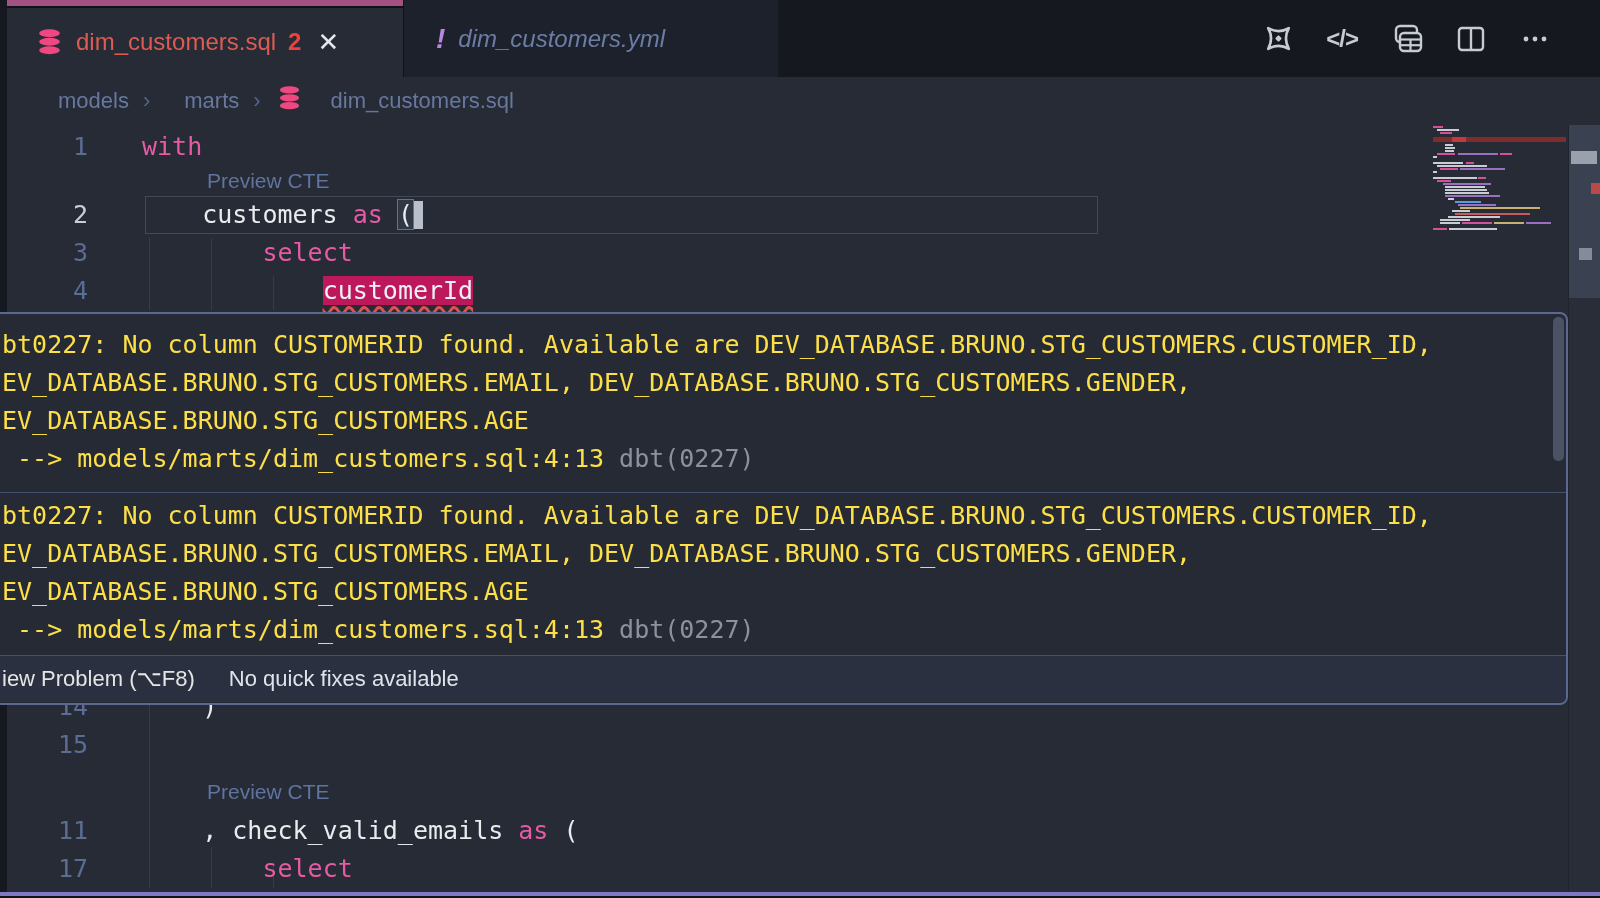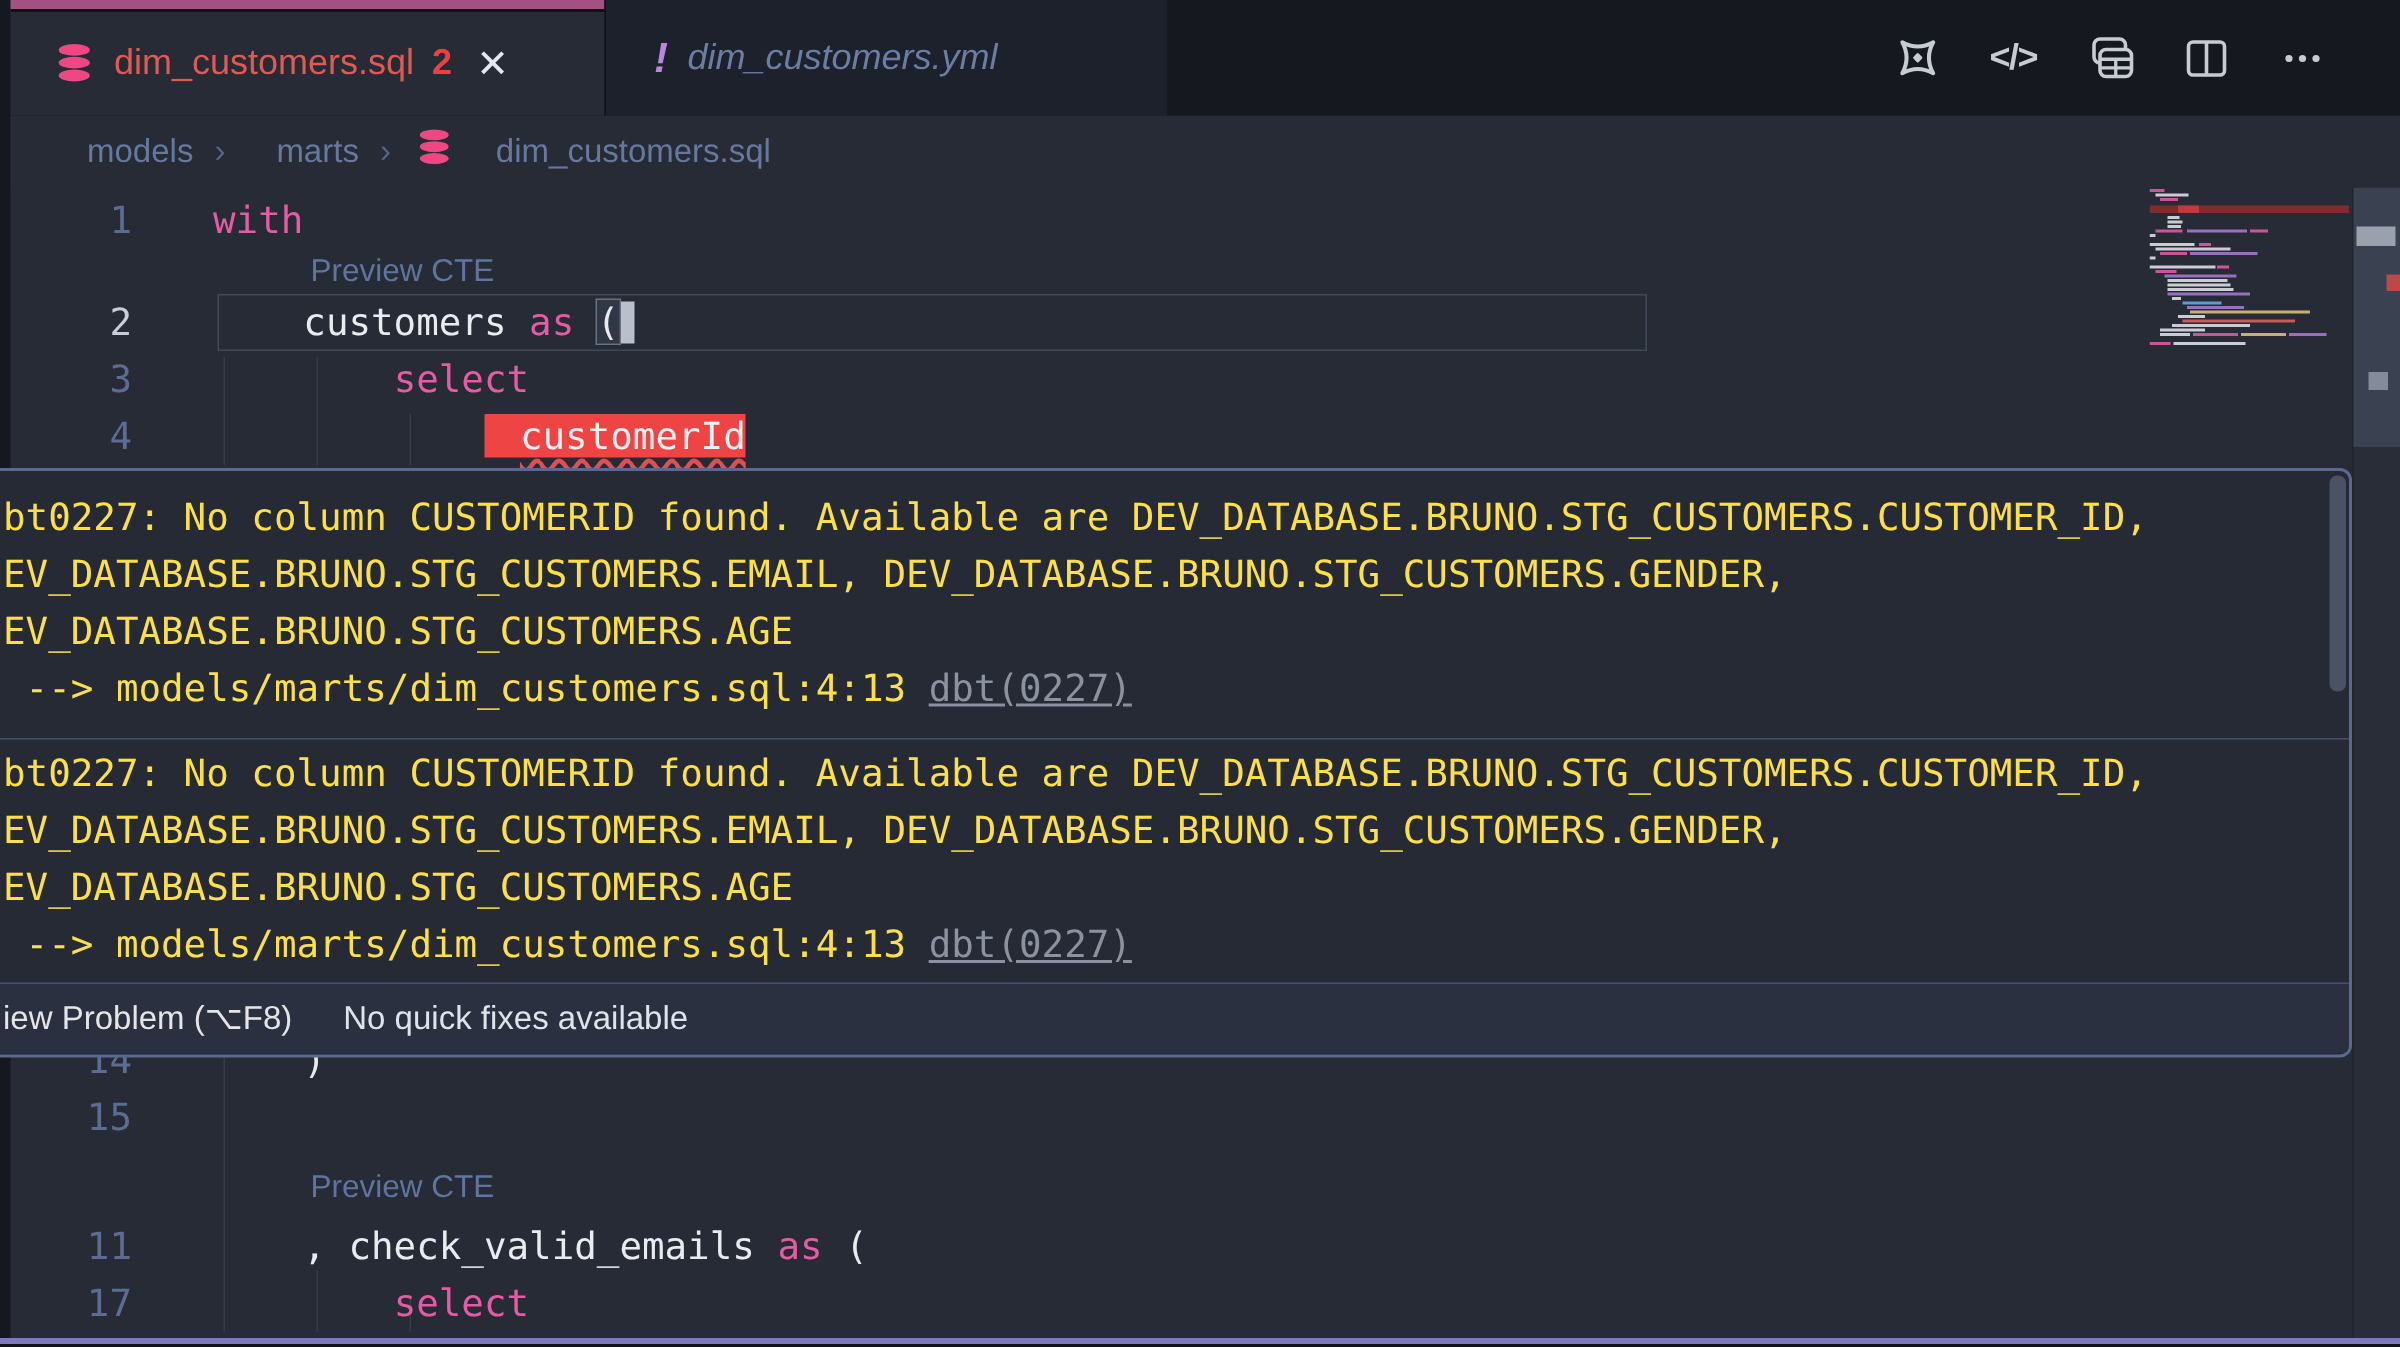--- a/index.html
+++ b/index.html
@@ -48,22 +48,22 @@
   .row{height:38px;line-height:38px;position:relative;white-space:pre;}
   .gutter{display:inline-block;width:88px;text-align:right;color:#5b6d94;font-size:25px;}
   .mono .gutter,.gutter{font-family:"DejaVu Sans Mono",monospace;}
   .gutter-active{color:#c7cdd9;}
   .codeline{font-family:"DejaVu Sans Mono",monospace;font-size:25px;margin-left:54px;color:#e9ebef;}
   .tok-kw{color:#e75aa5;}
   .tok-fg{color:#e9ebef;text-align:right;}
   .tok-bracket{outline:1px solid #6a7280;background:#313845;}
   .tok-cursor{display:inline-block;width:9px;height:28px;background:#b9bfcb;vertical-align:-6px;margin-left:1px;}
   .tok-hl{
-    background:#ef4444;color:#eef1f4;
-    text-decoration:underline wavy #e0504e 2.5px;text-underline-offset:7px;padding-left:24px;
+    background:#be185d;color:#eef1f4;
+    text-decoration:underline wavy #e0504e 2.5px;text-underline-offset:7px;
   }
   .curbox{position:absolute;left:145px;right:202px;top:0;bottom:0;border:1px solid #414858;}
   .lens-row{height:30px;line-height:30px;}
   .lens-row-b{height:48px;line-height:56px;}
   .lens{margin-left:207px;font-size:21px;color:#5f74a0;cursor:pointer;}
   .guide{position:absolute;width:1px;background:#353c4a;z-index:1;}
 
   
   .minimap{position:absolute;left:1433px;top:124px;z-index:2;cursor:pointer;}
   .ruler{position:absolute;left:1568px;top:125px;width:32px;height:773px;background:#282d38;border-left:1px solid #20242d;z-index:2;}
@@ -73,21 +73,21 @@
   
   .hover-panel{
     position:absolute;left:-22px;top:312px;width:1590px;height:393px;box-sizing:border-box;
     background:#252a34;border:2px solid #5c6890;border-radius:8px;overflow:hidden;z-index:10;
   }
   .hv-block1{padding:12px 0 14px 22px;}
   .hv-block2{padding:4px 0 6px 22px;}
   .hv-divider{height:1px;background:#46506e;}
   .hv-line{height:38px;line-height:38px;white-space:pre;font-family:"DejaVu Sans Mono",monospace;font-size:25px;}
   .hv-msg{color:#fde047;text-align:right;}
-  .hv-src{color:#8b919e;text-decoration:underline;}
+  .hv-src{color:#8b919e;}
   .hv-status{
     height:46px;background:#2a3040;border-top:1px solid #46506e;
     display:flex;align-items:center;padding-left:22px;font-size:22px;
   }
   .hv-link{color:#e5e5e5;cursor:pointer;}
   .hv-nofix{color:#dfe3ea;margin-left:34px;}
   .hv-scroll{position:absolute;right:2px;top:3px;width:11px;height:144px;background:#4a5263;border-radius:5px;cursor:pointer;}
 </style>
 </head>
 <body>

